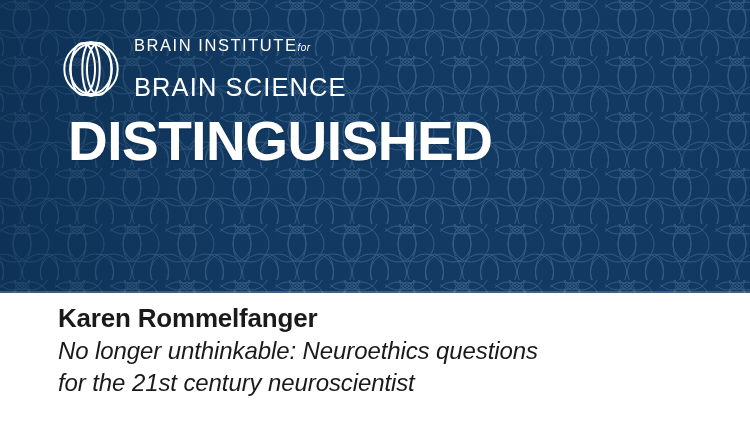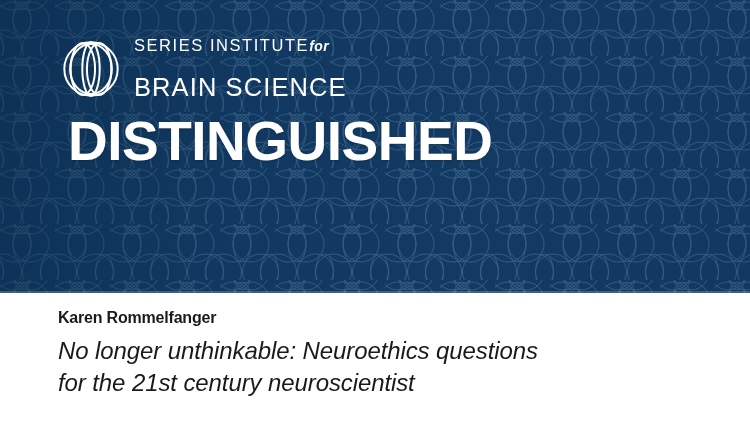--- a/index.html
+++ b/index.html
@@ -83,23 +83,23 @@
     display: block;
     color: #ffffff;
     font-size: 16.5px;
     letter-spacing: 1.55px;
     line-height: 1.0;
     white-space: nowrap;
     font-weight: 400;
   }
   .logo-line1 .for {
     font-style: italic;
-    font-size: 14px;
+    font-size: 10px;
     letter-spacing: 0.4px;
-    font-weight: 700;
+    font-weight: 400;
   }
   .logo-line2 {
     display: block;
     color: #ffffff;
     font-size: 25.5px;
     letter-spacing: 1.1px;
     line-height: 1.08;
     margin-top: 20px;
     white-space: nowrap;
     font-weight: 400;
@@ -128,21 +128,21 @@
     left: 0;
     top: 295px;
     width: 750px;
     height: 126px;
     background: #ffffff;
   }
   .speaker-name {
     position: absolute;
     left: 58px;
     top: 9px;
-    font-size: 16px;
+    font-size: 26px;
     line-height: 28px;
     font-weight: 700;
     color: #1a1a1a;
     letter-spacing: -0.2px;
     white-space: nowrap;
   }
   .talk-title {
     position: absolute;
     left: 58px;
     top: 40px;
@@ -191,21 +191,21 @@
       <svg class="logo-mark" viewBox="0 0 100 100" aria-hidden="true">
         <g fill="none" stroke="#FFFFFF" stroke-width="3.4">
           <circle cx="50" cy="50" r="46"></circle>
           <ellipse cx="50" cy="50" rx="15" ry="46"></ellipse>
           <ellipse cx="36" cy="50" rx="21" ry="45"></ellipse>
           <ellipse cx="64" cy="50" rx="21" ry="45"></ellipse>
           <ellipse cx="50" cy="50" rx="36" ry="43"></ellipse>
         </g>
       </svg>
       <span class="logo-words">
-        <span class="logo-line1"><span>SERIES INSTITUTE</span><span class="for">for</span></span>
+        <span class="logo-line1"><span>BRAIN INSTITUTE</span><span class="for">for</span></span>
         <span class="logo-line2">BRAIN SCIENCE</span>
       </span>
     </div>
 
     <div class="series-title">
       <span class="tline">DISTINGUISHED</span>
     </div>
 
     <div class="banner-edge"></div>
   </div>

